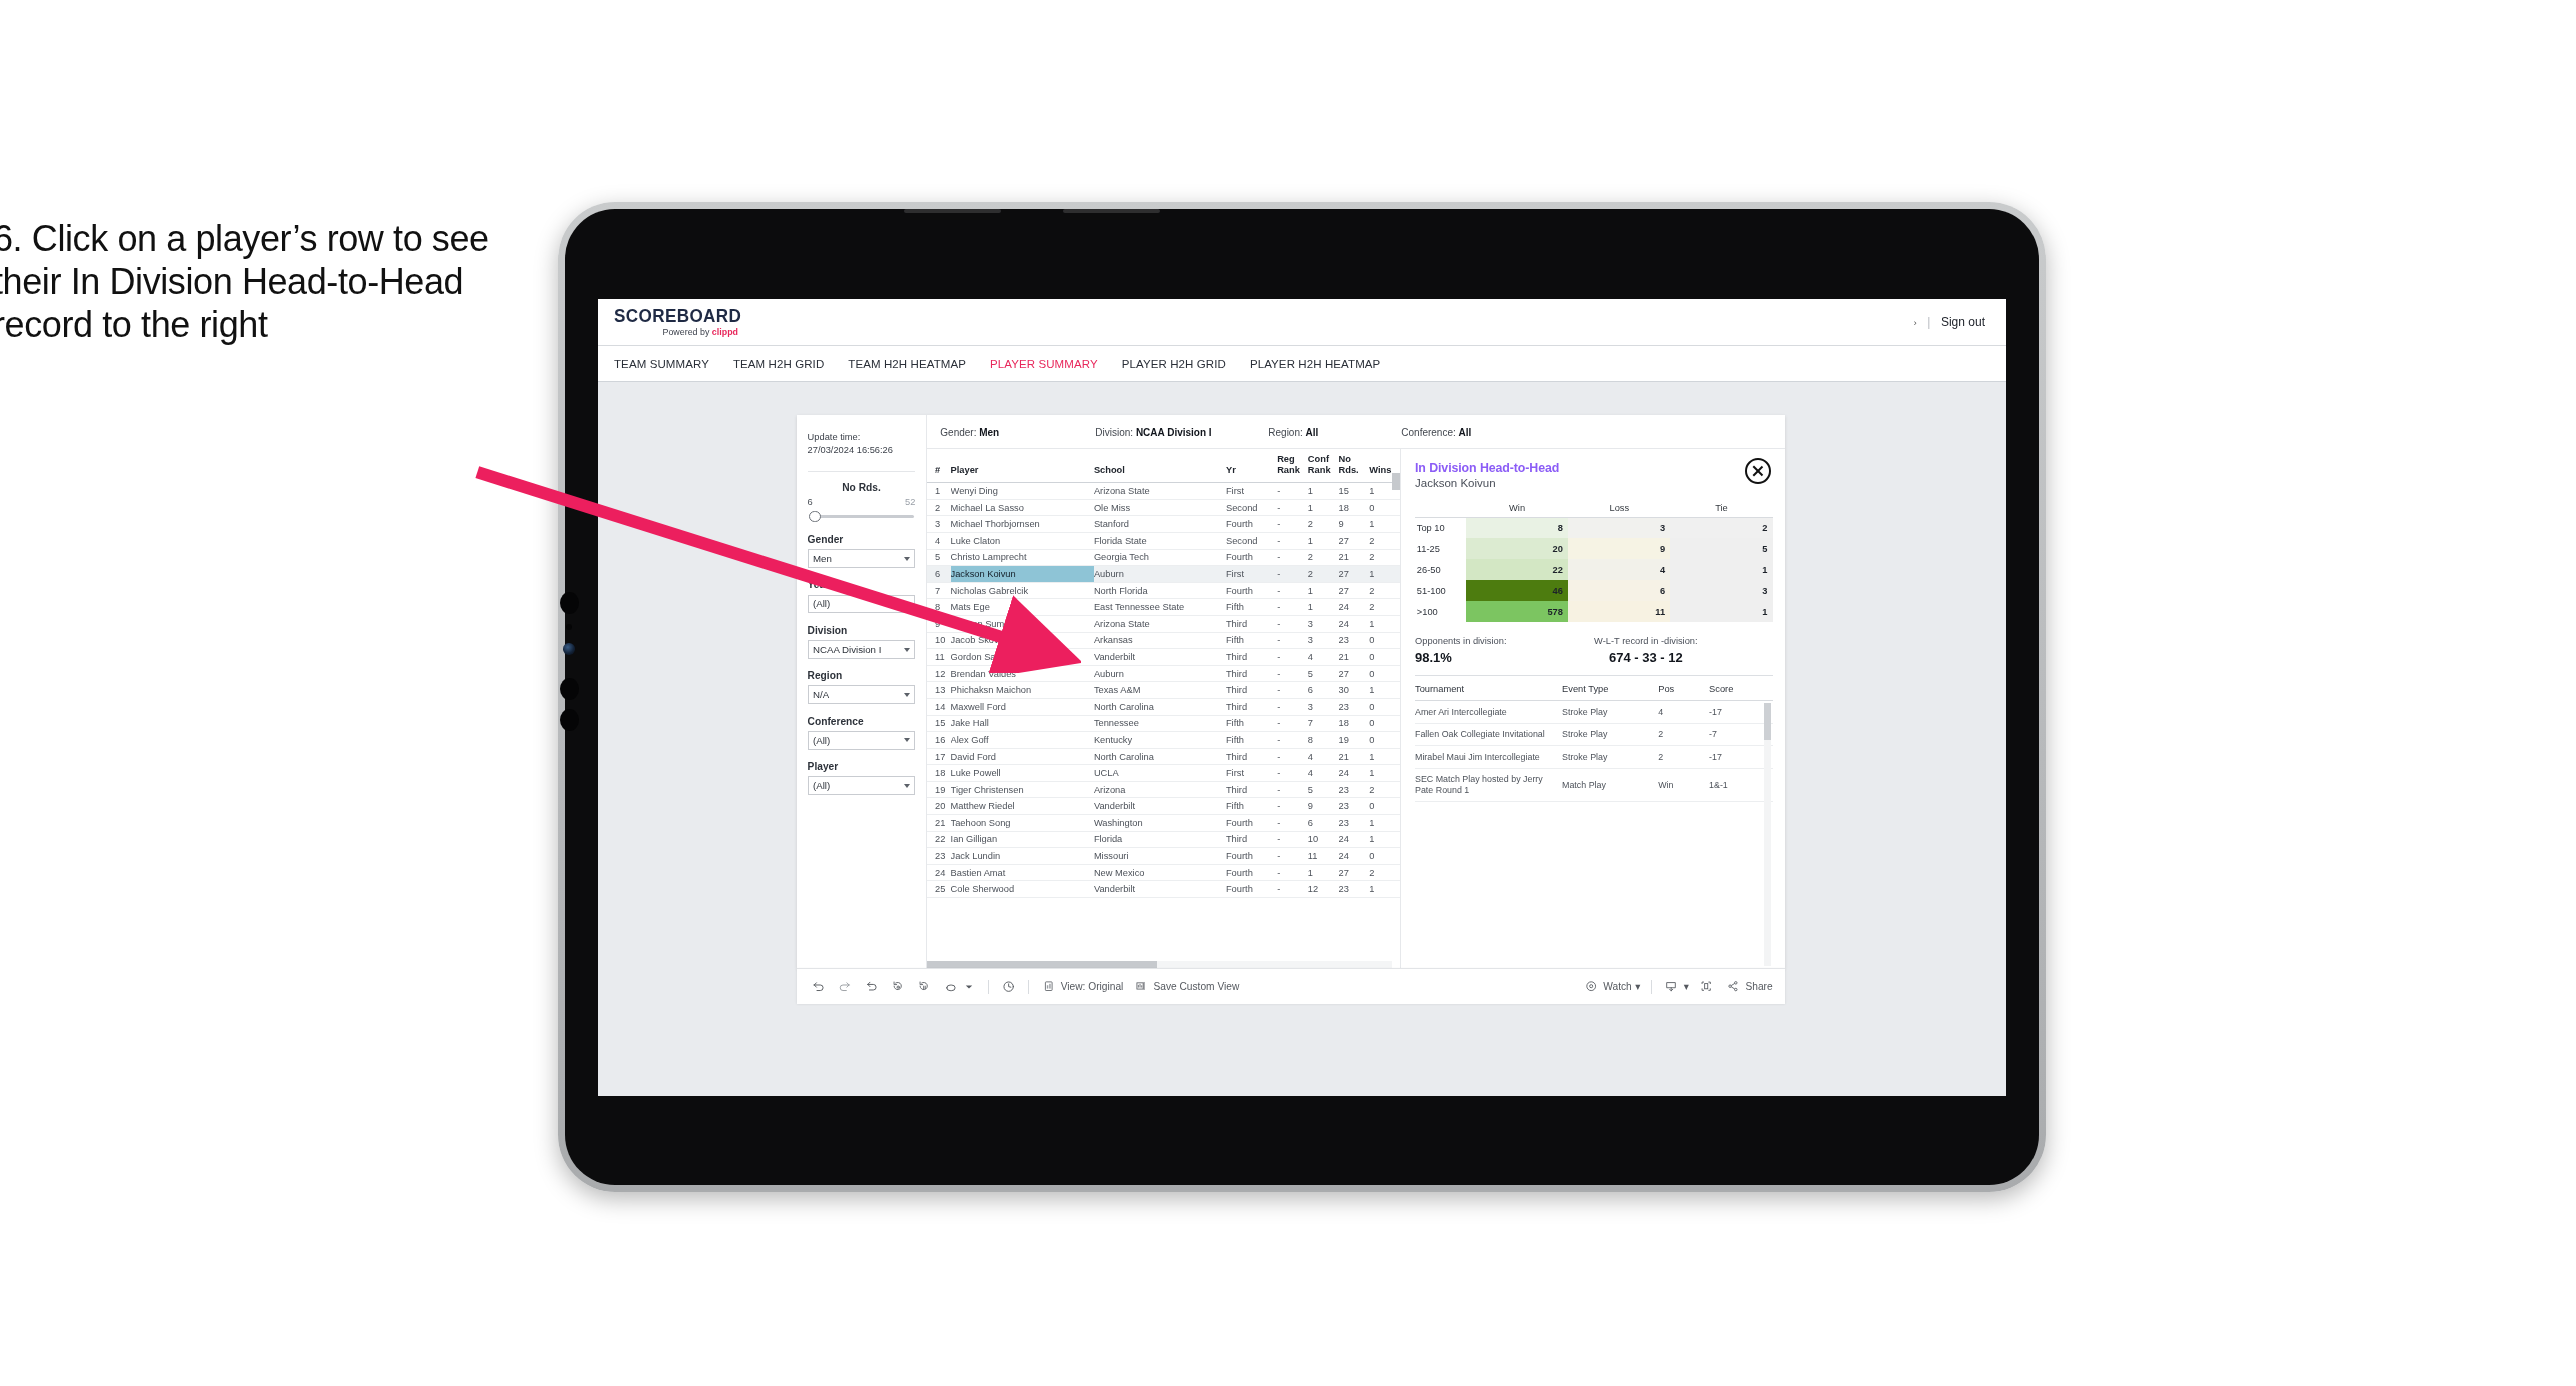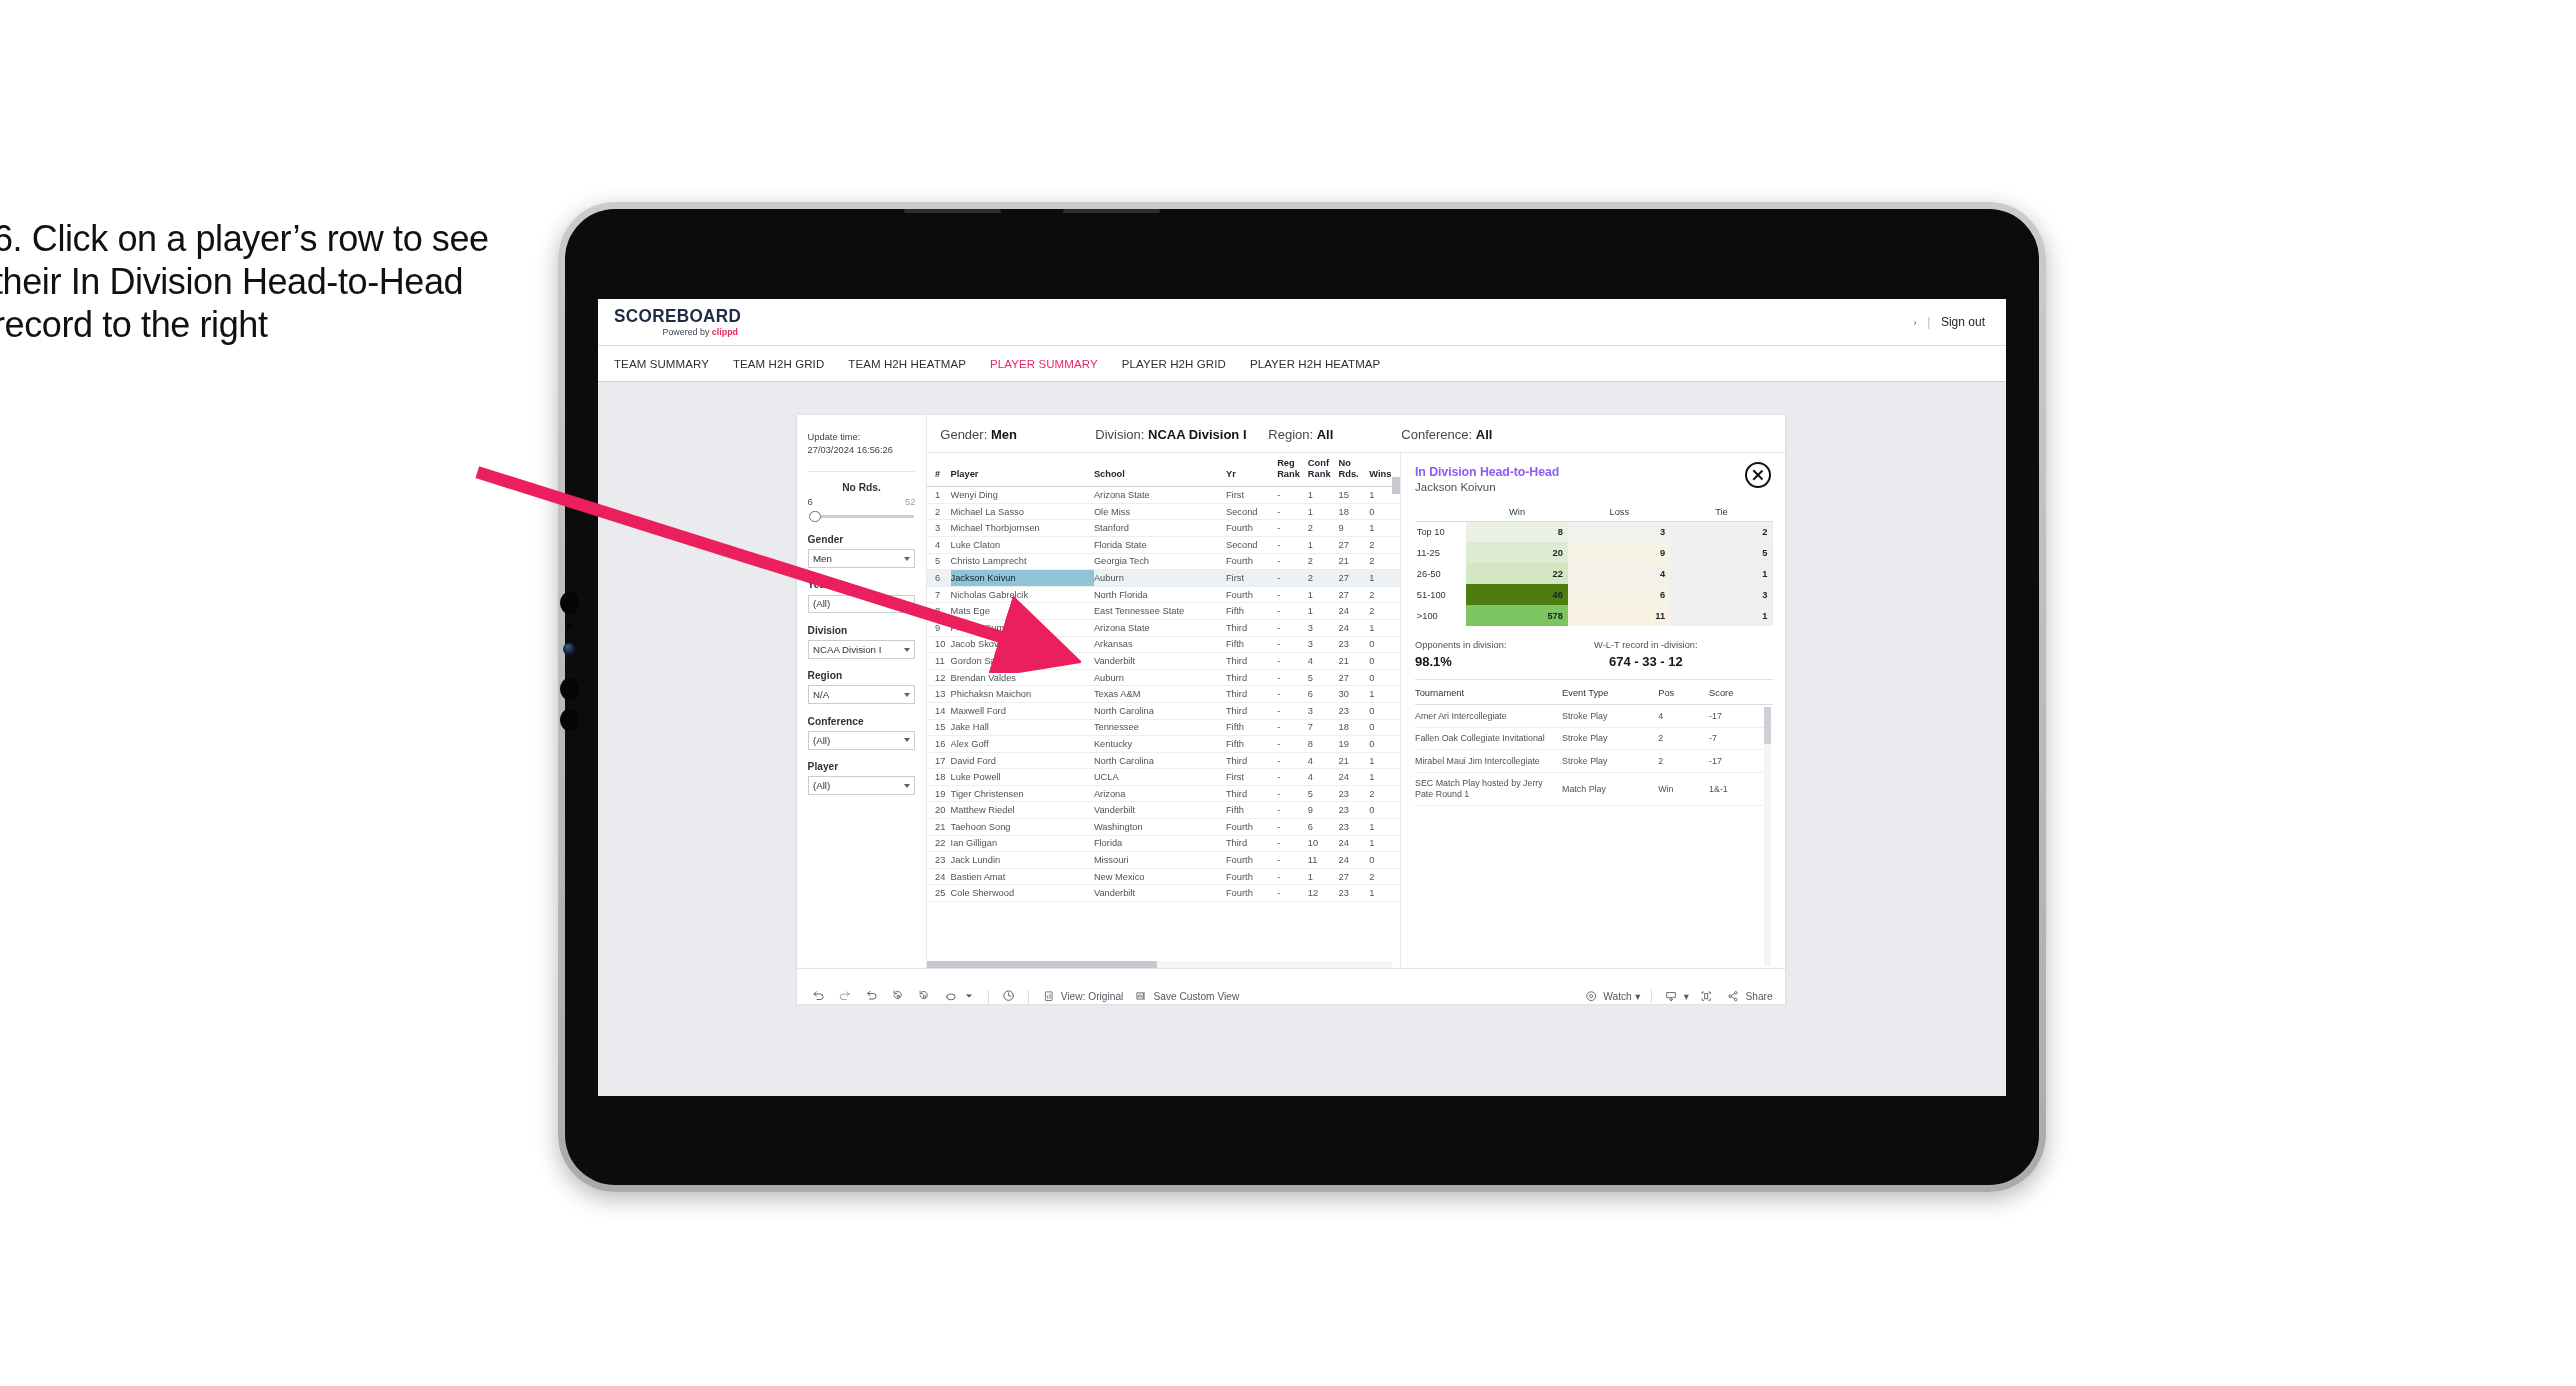--- a/index.html
+++ b/index.html
@@ -121,21 +121,21 @@
     position:relative; height:18.6px; border:0.9px solid #c9ccd1; background:#fff;
     display:flex; align-items:center; padding:0 14px 0 4.4px;
     font-size:9.7px; color:#2d323a; cursor:pointer;
   }
   .fselect .caret { position:absolute; right:4.4px; top:50%; margin-top:-1.8px; width:0;height:0;
     border-left:3.1px solid transparent;border-right:3.1px solid transparent;border-top:4px solid #5c6169; }
 
   
   .main-col { flex:1; display:flex; flex-direction:column; min-width:0; }
   .std-title { font-size:15px; font-weight:bold; color:#1d222a; padding: 14px 0 0 13.3px; letter-spacing:-0.1px;}
-  .std-meta { display:flex; padding: 11.5px 0 10.6px 13.3px; font-size:13px; color:#42474f; }
+  .std-meta { display:flex; padding: 11.5px 0 10.6px 13.3px; font-size:10px; color:#42474f; }
   .std-meta .m { }
   .std-meta .m b { color:#11151c; font-weight:bold; }
   .std-meta .m1 { width:155px; }
   .std-meta .m2 { width:173px; }
   .std-meta .m3 { width:133px; }
 
   .split { flex:1; display:flex; min-height:0; border-top:0.9px solid #e6e8eb; }
 
   
   .tbl-wrap { width:474px; flex-shrink:0; position:relative; overflow:hidden; border-right:0.9px solid #e6e8eb;}
@@ -211,21 +211,21 @@
   .t-pos  { width:28px; }
   .t-score{ width:35px; }
   .tours-wrap { position:relative; flex:1; min-height:0; overflow:hidden; }
   .tours-scroll { position:absolute; right:1.8px; top:26.6px; bottom:3.5px; width:7px; background:#f3f4f5; }
   .tours-scroll .thumb { position:absolute; top:0; left:0; width:7px; height:37px; background:#cdd0d4; }
 
   
   .toolbar {
     position:absolute; left:199px; top:586px; width:988px; height:36px;
     background:#fff; border-top:0.9px solid #e2e4e7;
-    display:flex; align-items:flex-end; padding:0 12.4px; gap:0;
+    display:flex; align-items:center; padding:0 12.4px; gap:0;
     box-shadow:0 0.9px 2.7px rgba(0,0,0,.10);
   }
   .tb { display:flex; align-items:center; color:#55595f; font-size:10.2px; cursor:pointer; }
   .tb .ic { width:17.7px; height:16px; display:flex; align-items:center; justify-content:center; }
   .tb-gap { width:8.9px; }
   .tb-sep { width:0.9px; height:14px; background:#d9dce0; margin:0 10.6px; }
   .tb-label { margin-left:3.5px; }
   .tb-right { margin-left:auto; display:flex; align-items:center; }
   svg.i { display:block; }
 </style>

